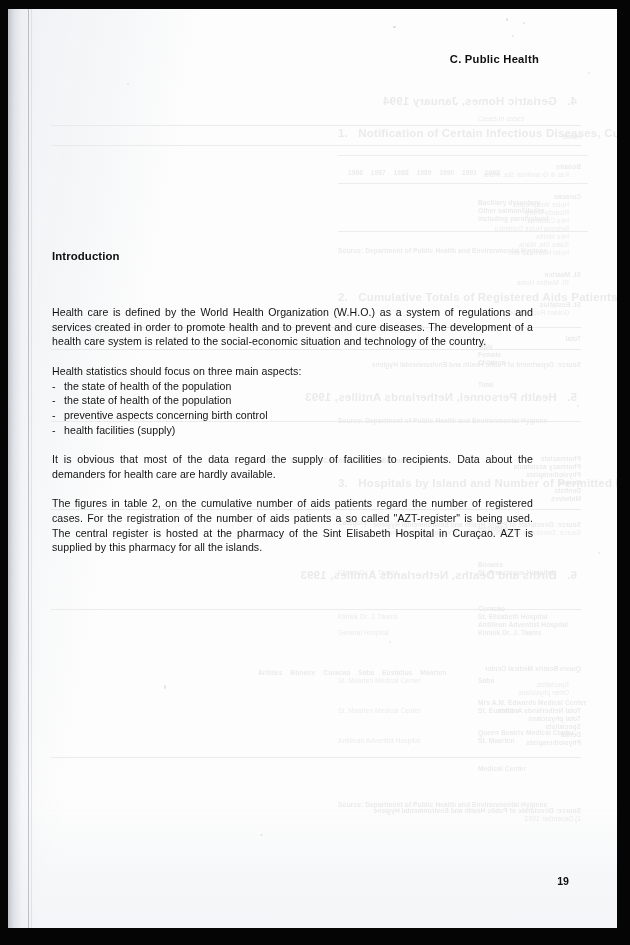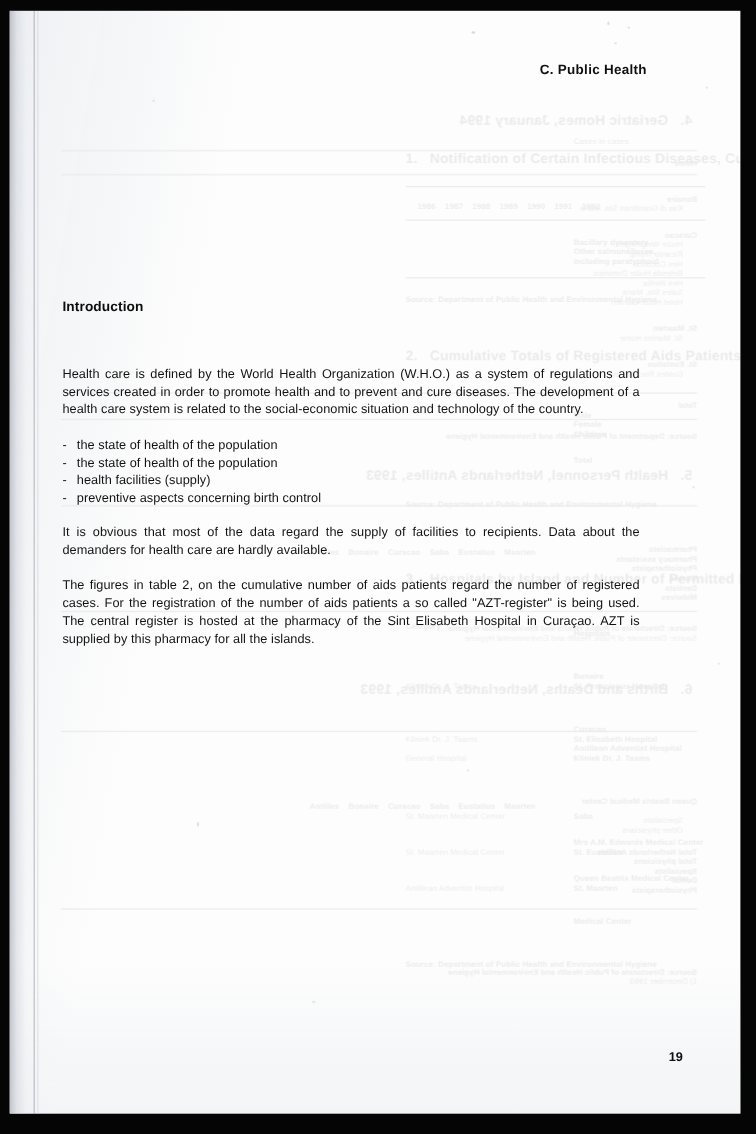--- a/index.html
+++ b/index.html
@@ -284,28 +284,29 @@
     <div id="fold2"></div>
 
     <div class="content" id="running-head">C. Public Health</div>
 
     <div class="content" id="section-title">Introduction</div>
 
     <div class="content" id="body-copy">
 
       <p>Health care is defined by the World Health Organization (W.H.O.) as a system of regulations and services created in order to promote health and to prevent and cure diseases. The development of a health care system is related to the social-economic situation and technology of the country.</p>
 
+      <p class="tight">Health statistics should focus on three main aspects:</p>
       <ul class="dashlist">
         <li class="nojust">the state of health of the population</li>
       </ul>
 
       <ul class="dashlist">
         <li class="nojust">the state of health of the population</li>
+        <li class="nojust">preventive aspects concerning birth control</li>
         <li class="nojust">health facilities (supply)</li>
-        <li class="nojust">preventive aspects concerning birth control</li>
       </ul>
 
       <p style="margin-top:14.7px;">It is obvious that most of the data regard the supply of facilities to recipients. Data about the demanders for health care are hardly available.</p>
 
       <p class="last">The figures in table 2, on the cumulative number of aids patients regard the number of registered cases. For the registration of the number of aids patients a so called "AZT-register" is being used. The central register is hosted at the pharmacy of the Sint Elisabeth Hospital in Curaçao. AZT is supplied by this pharmacy for all the islands.</p>
     </div>
 
     <div class="content" id="page-number">19</div>
 
     <div class="speck" style="left:385px; top:17px;  width:3px; height:2px; opacity:.55;"></div>

